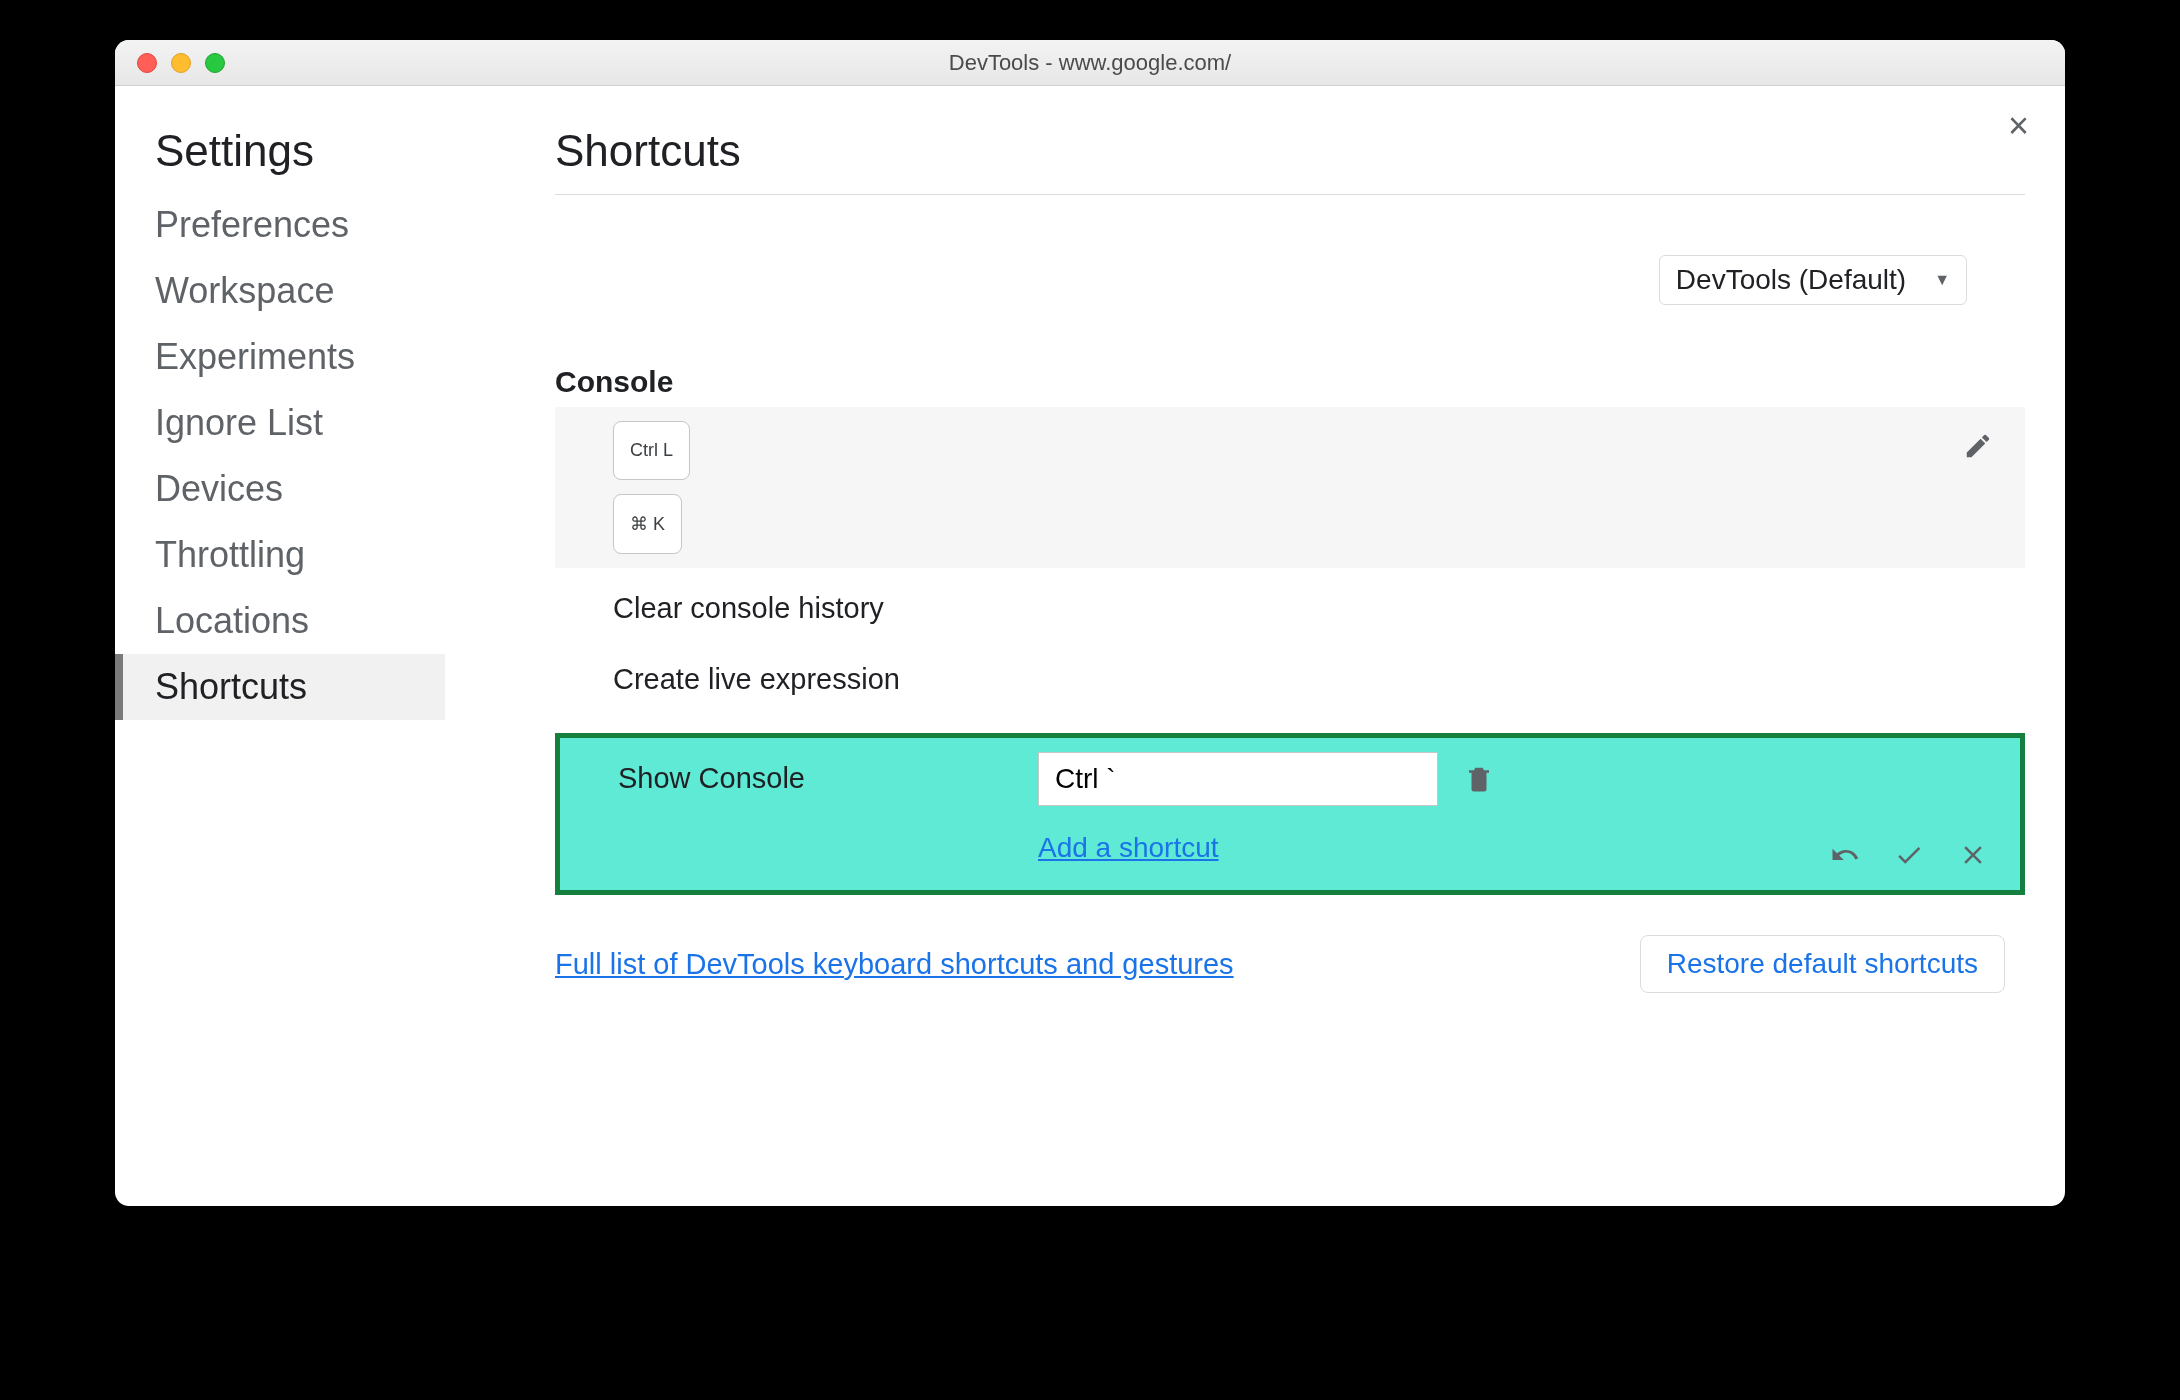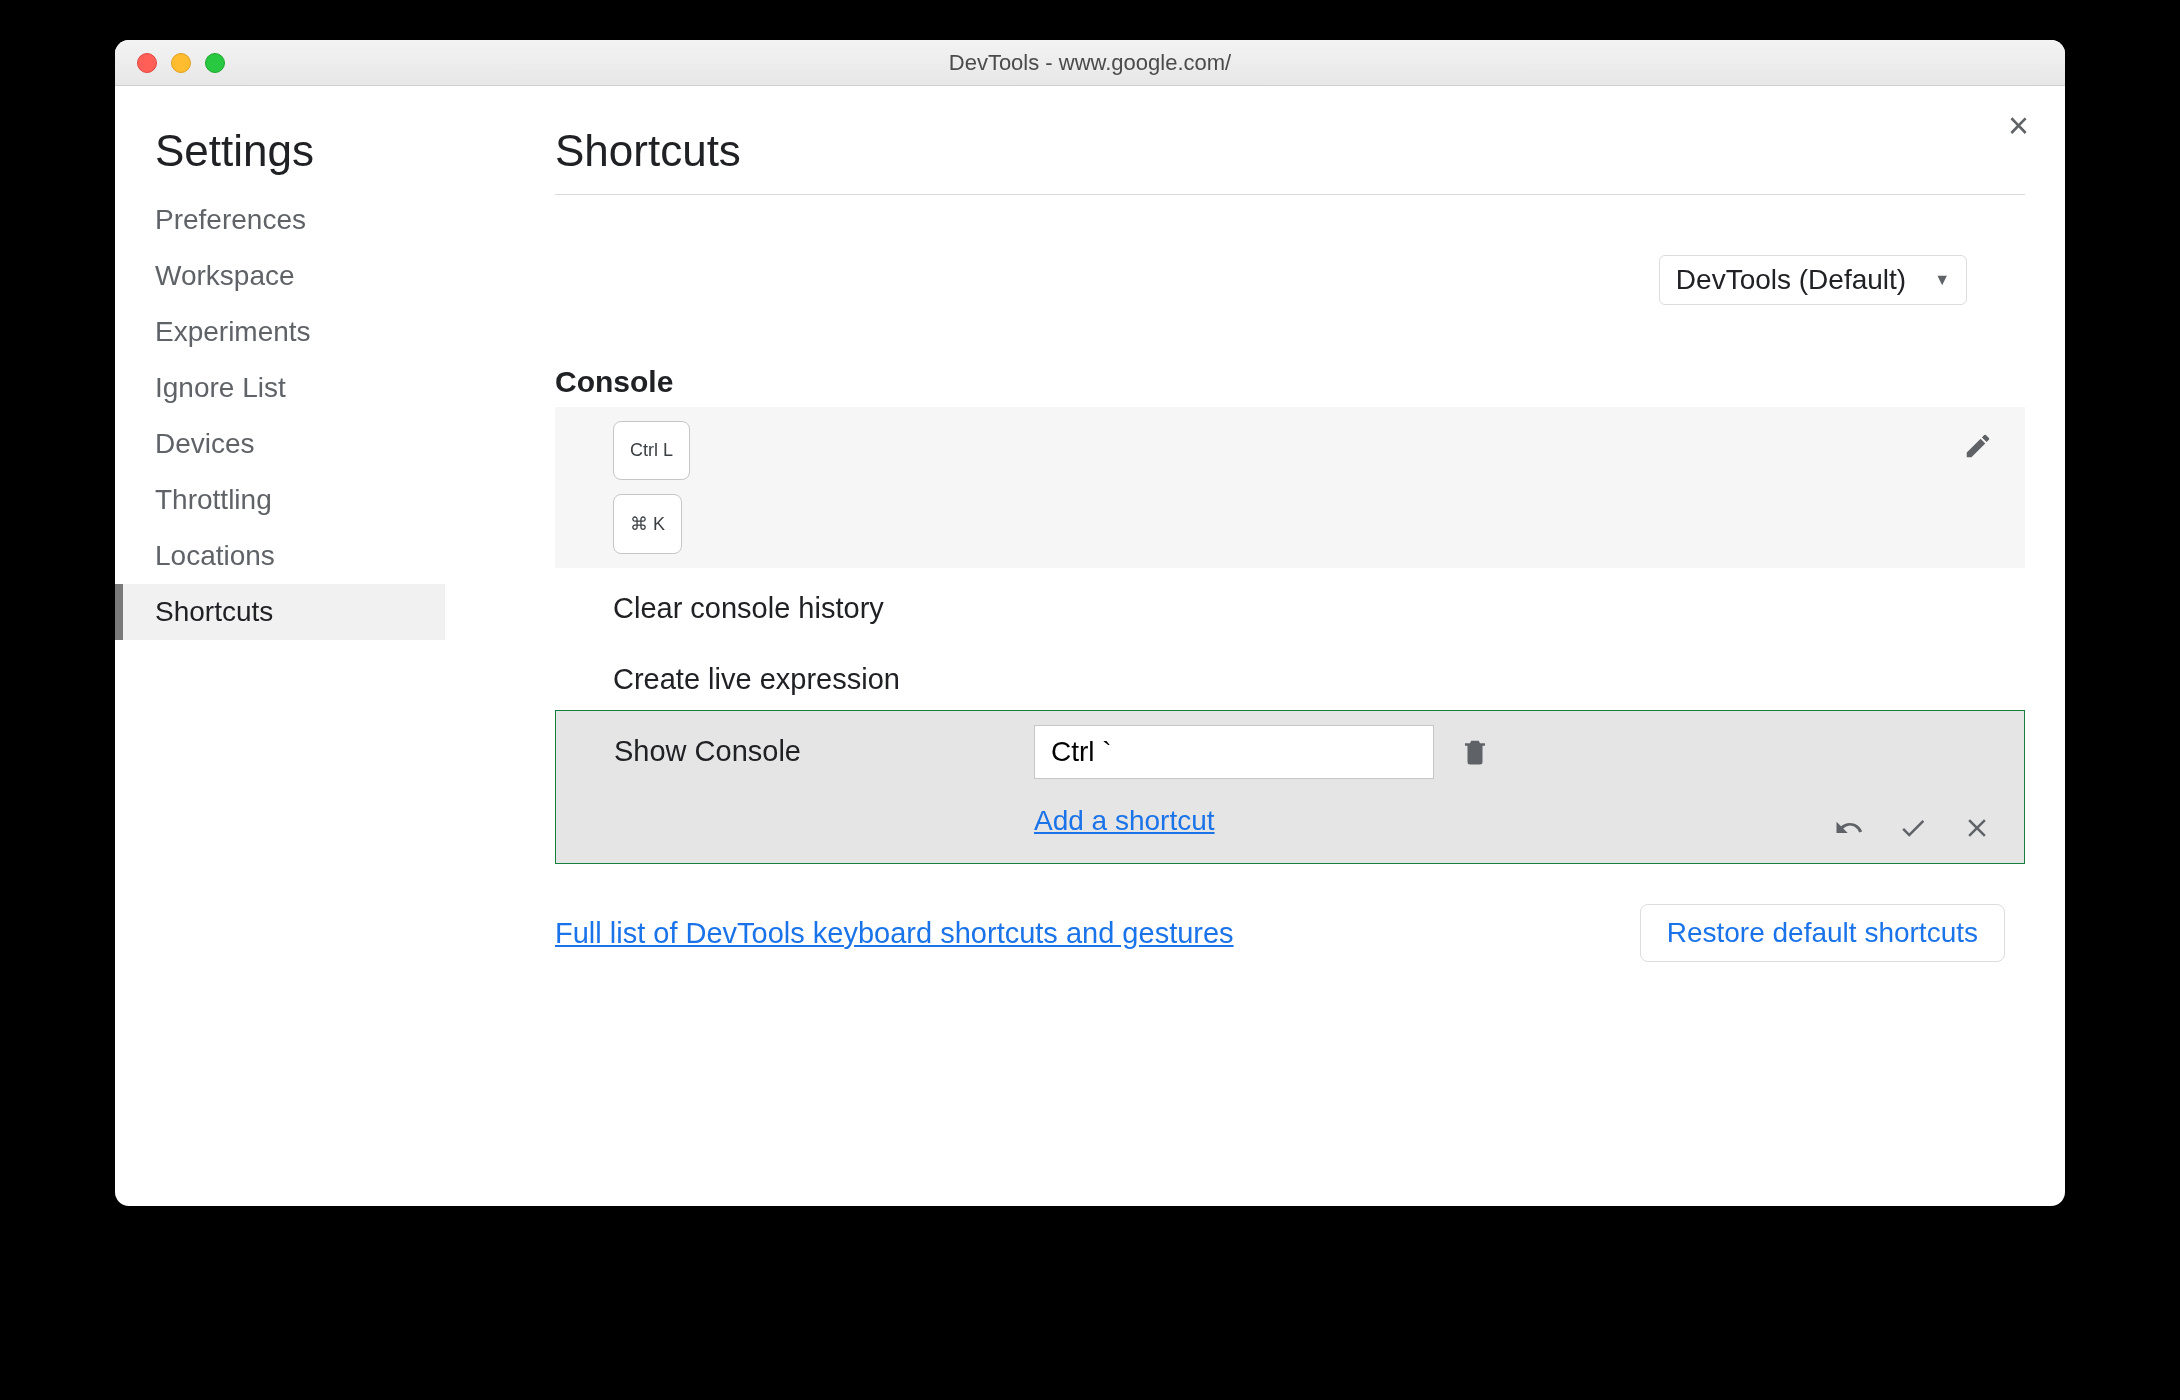--- a/index.html
+++ b/index.html
@@ -69,21 +69,21 @@
     flex-shrink: 0;
     padding-top: 16px;
   }
   .sidebar-heading {
     font-size: 44px;
     font-weight: 400;
     color: #202124;
     padding: 0 0 16px 40px;
   }
   .sidebar-item {
-    font-size: 28px;
+    font-size: 36px;
     color: #5f6368;
     padding: 12px 0 12px 40px;
     cursor: pointer;
     position: relative;
   }
   .sidebar-item.active {
     background: #f1f1f1;
     color: #202124;
   }
   .sidebar-item.active::before {
@@ -141,21 +141,21 @@
   }
   .shortcut-list { margin-right: 0; }
   .shortcut-row {
     display: flex;
     align-items: flex-start;
     padding: 14px 30px 14px 58px;
     min-height: 66px;
     position: relative;
   }
   .shortcut-row.highlight { background: #f6f6f6; }
-  .shortcut-row.editing { background: #e5e5e5; border: 1px solid #15803d; padding-bottom: 26px; }
+  .shortcut-row.editing { background: #5eead4; border: 5px solid #15803d; padding-bottom: 26px; margin-top: 23px; }
   .shortcut-name {
     width: 420px;
     font-size: 29px;
     color: #202124;
     padding-top: 10px;
     flex-shrink: 0;
   }
   .shortcut-keys {
     display: flex;
     flex-direction: column;

